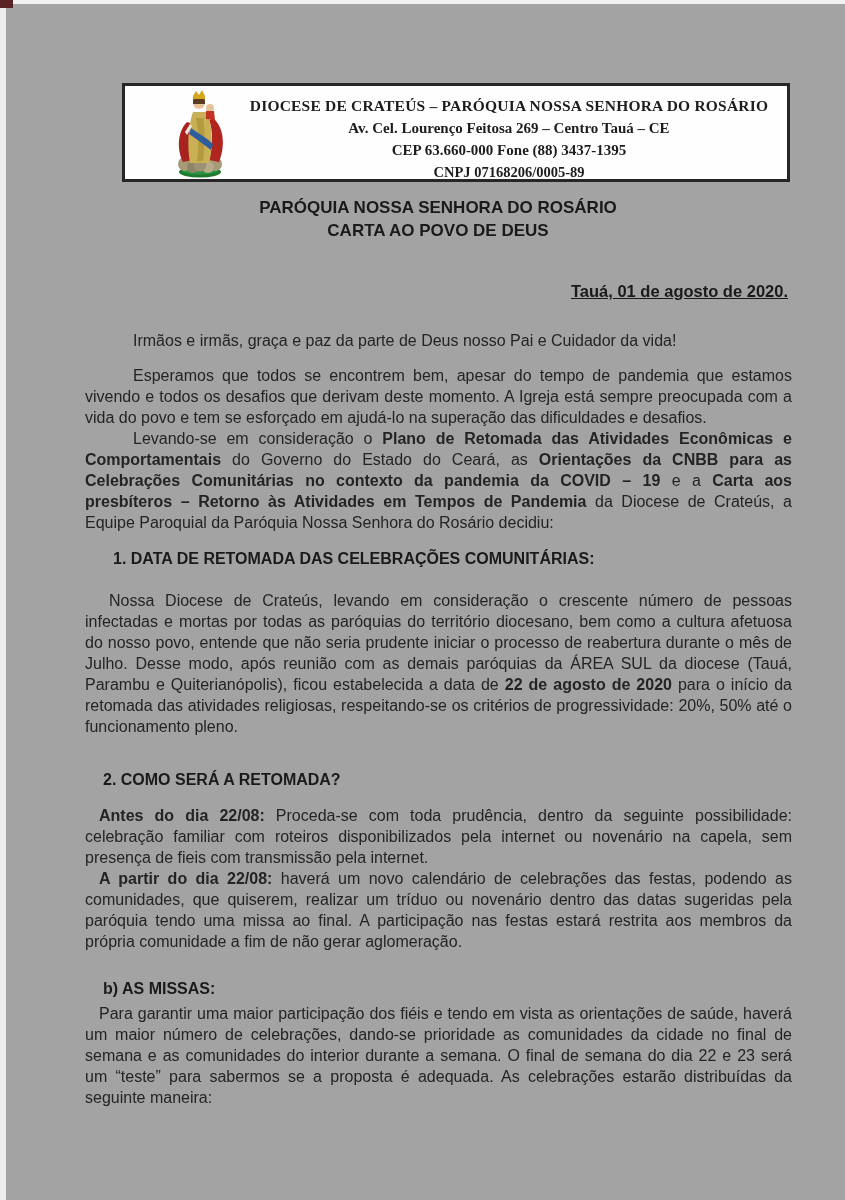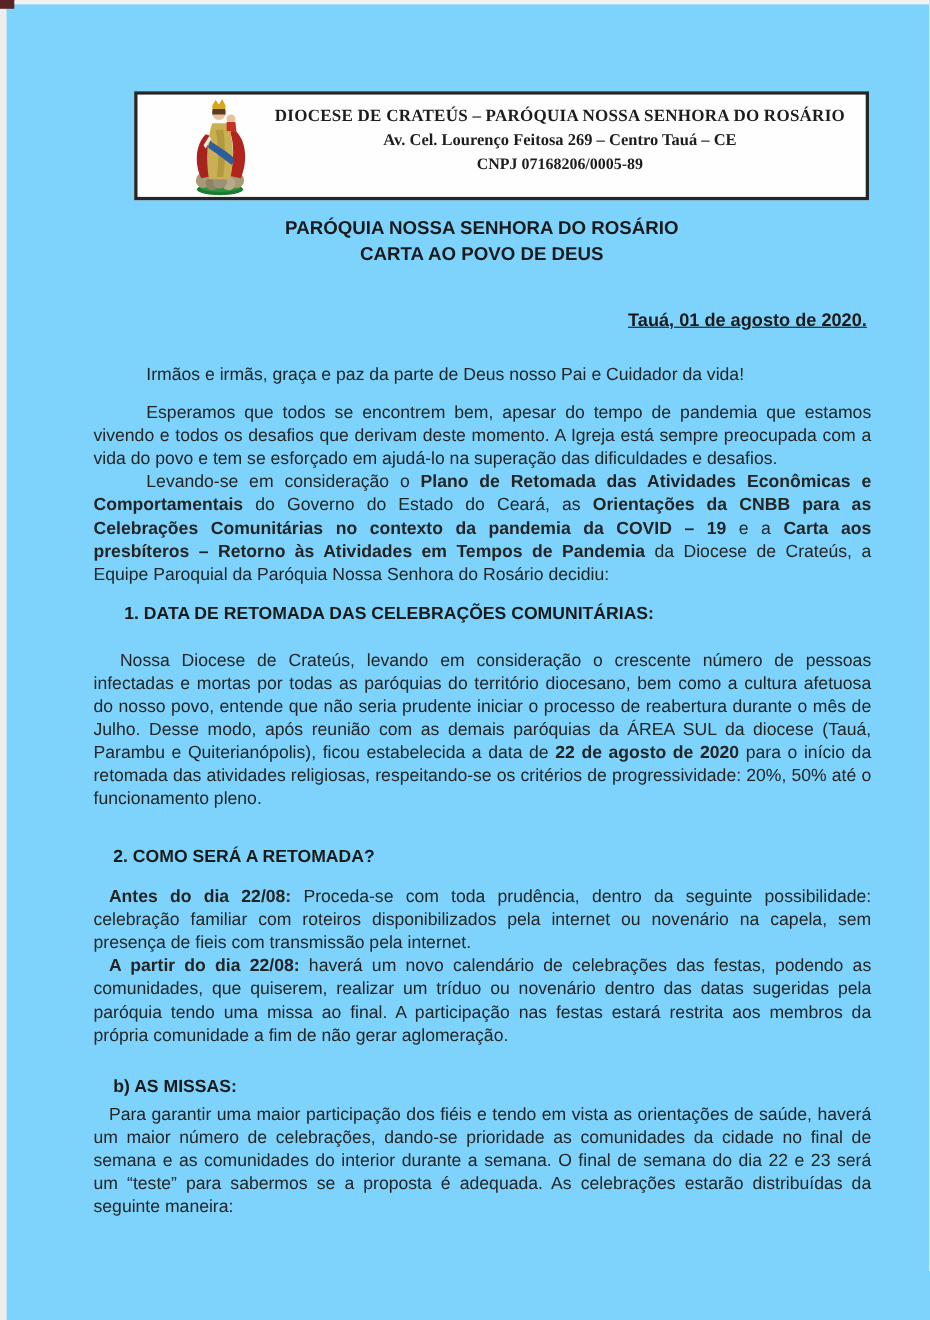--- a/index.html
+++ b/index.html
@@ -1,18 +1,18 @@
 <!DOCTYPE html>
 <html><head>
 <meta charset="utf-8">
 <style>
   html, body { margin:0; padding:0; background:#ffffff; }
   .page {
     position:relative; width:845px; height:1200px;
-    background:#7dd3fc; overflow:hidden;
+    background:#a3a3a3; overflow:hidden;
     font-family:"Liberation Sans", sans-serif;
     color:#242424;
   }
   
   .edge-left  { position:absolute; left:0; top:0; width:6px;  height:1200px; background:#ededed; }
   .edge-top   { position:absolute; left:0; top:0; width:845px; height:4px;   background:#f1f1f1; }
   .corner-mark{ position:absolute; left:0; top:0; width:13px; height:8px; background:#5a2427; }
 
   
   .letterhead {
@@ -99,20 +99,21 @@
       <path d="M30 12 C32 7 40 7 42 12 L42 16 L30 16 Z" fill="#5a3c22"></path>
 
       <path d="M30 8 L33 3 L36 7 L39 2 L42 8 L42 11 L30 11 Z" fill="#d8a61d"></path>
 
       <circle cx="47" cy="20" r="4" fill="#e7c299"></circle>
       <path d="M43 23 L51 23 L52 32 L43 31 Z" fill="#c23326"></path>
     </svg>
     <div class="lh-text">
       <div class="lh1">DIOCESE DE CRATEÚS – PARÓQUIA NOSSA SENHORA DO ROSÁRIO</div>
       <div class="lh2">Av. Cel. Lourenço Feitosa 269 – Centro Tauá – CE</div>
+      <div class="lh3">CEP 63.660-000 Fone (88) 3437-1395</div>
       <div class="lh4">CNPJ 07168206/0005-89</div>
     </div>
   </div>
 
   <div class="title-block">
     <div>PARÓQUIA NOSSA SENHORA DO ROSÁRIO</div>
     <div>CARTA AO POVO DE DEUS</div>
   </div>
 
   <div class="dateline">Tauá, 01 de agosto de 2020.</div>

